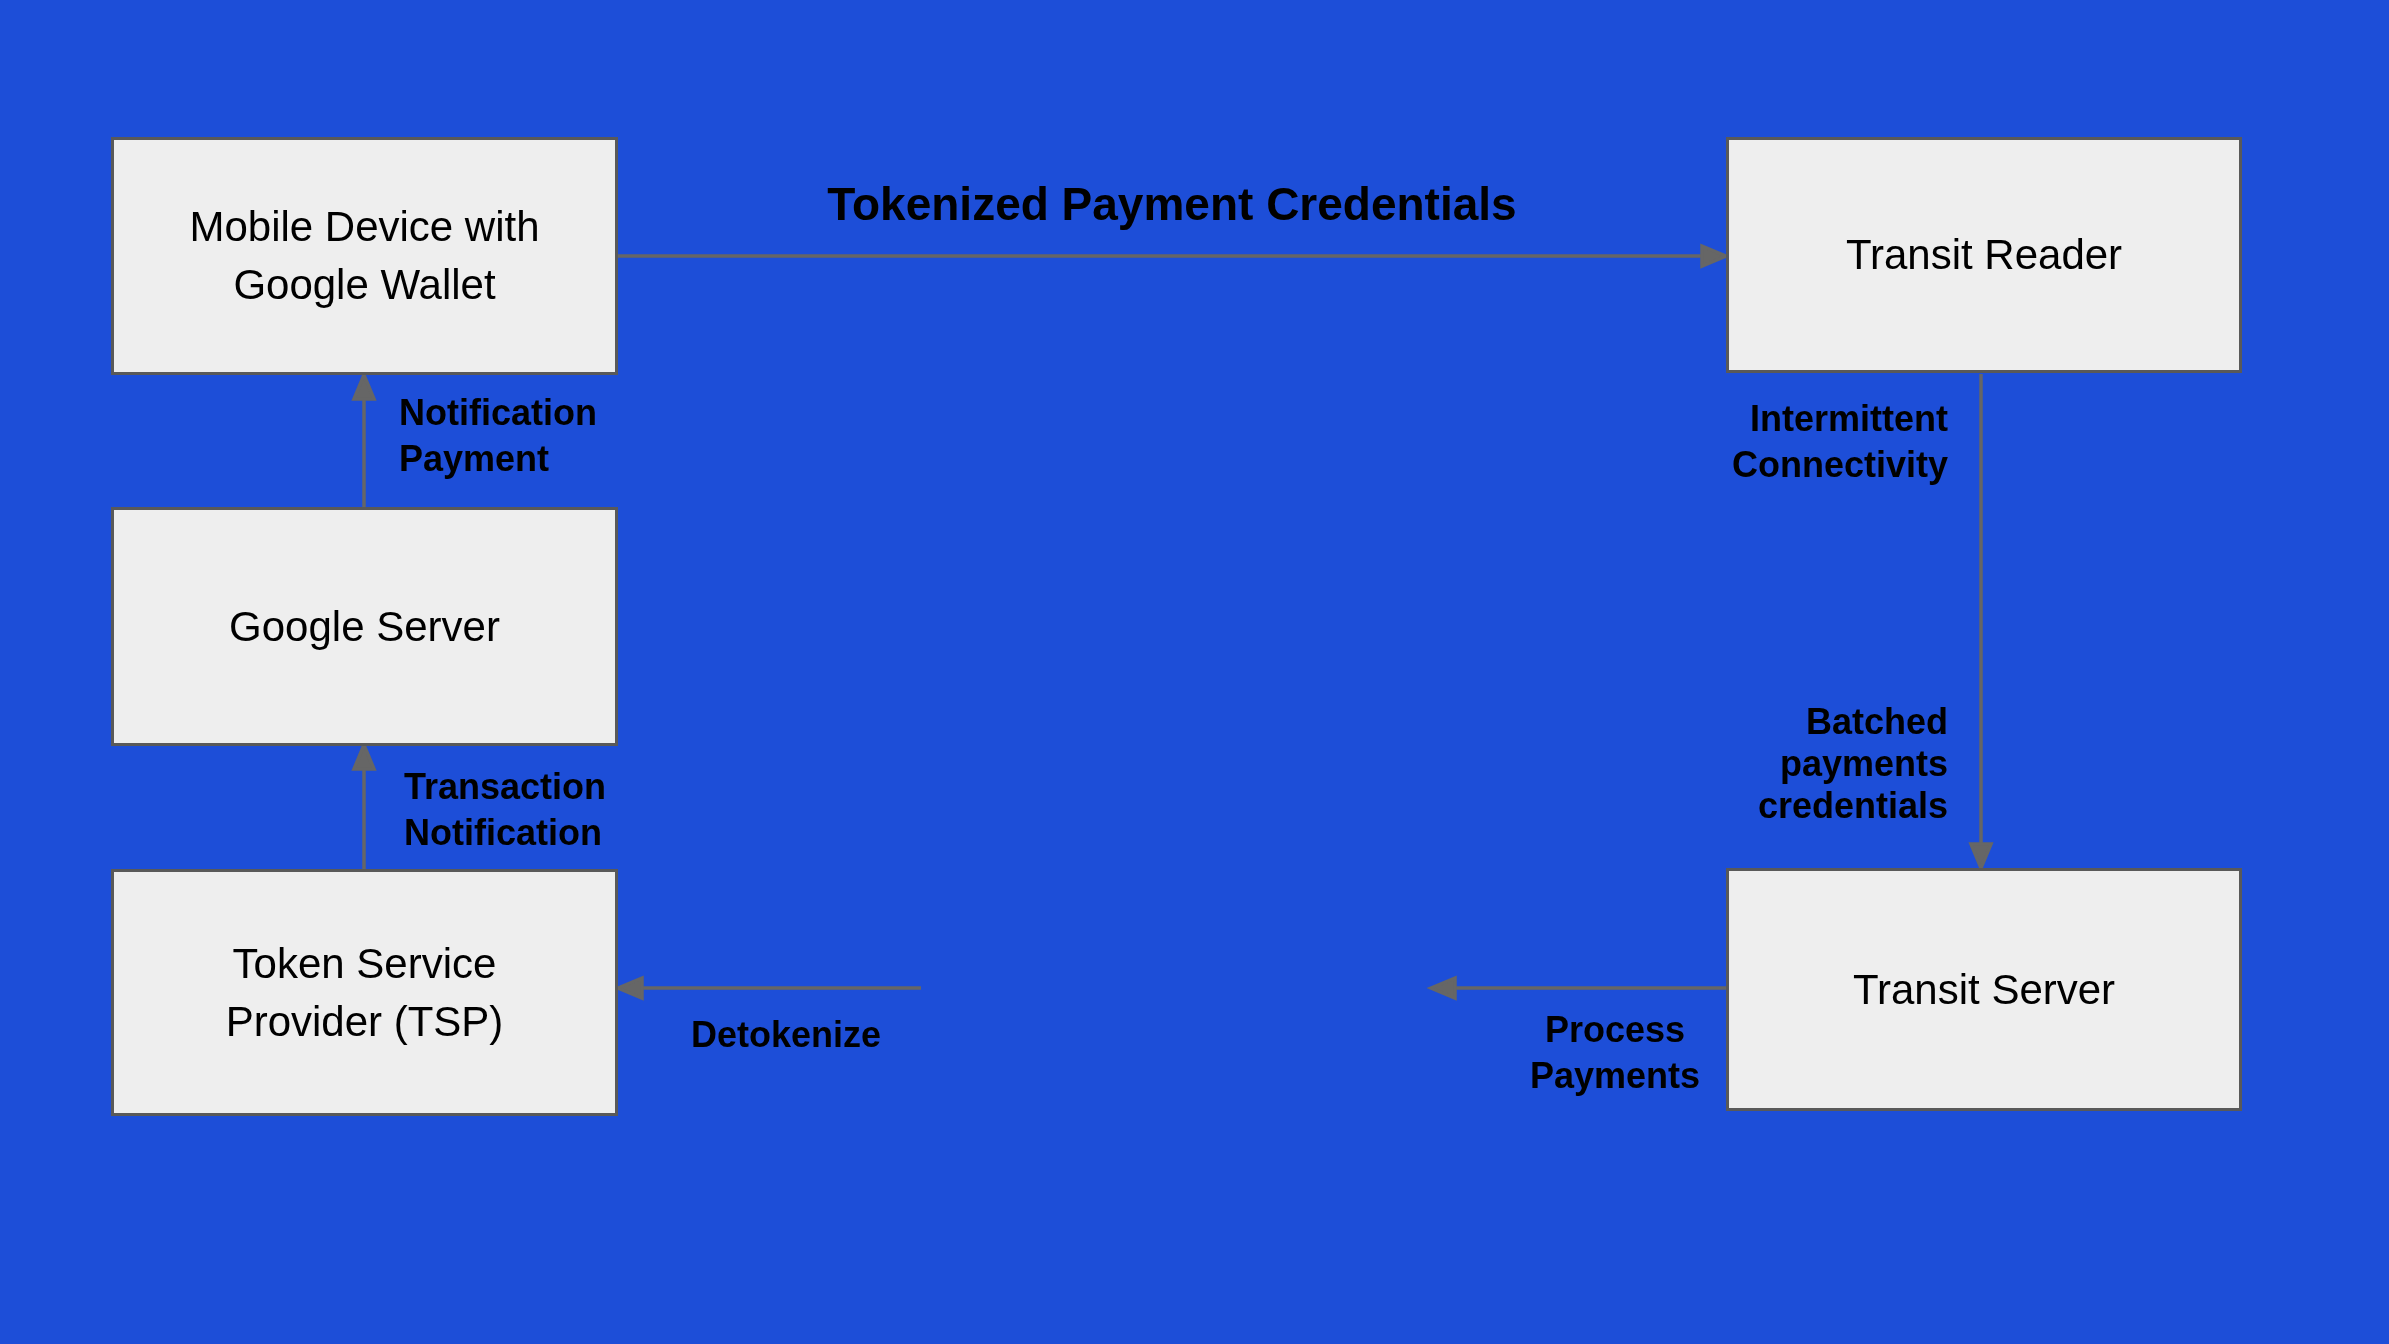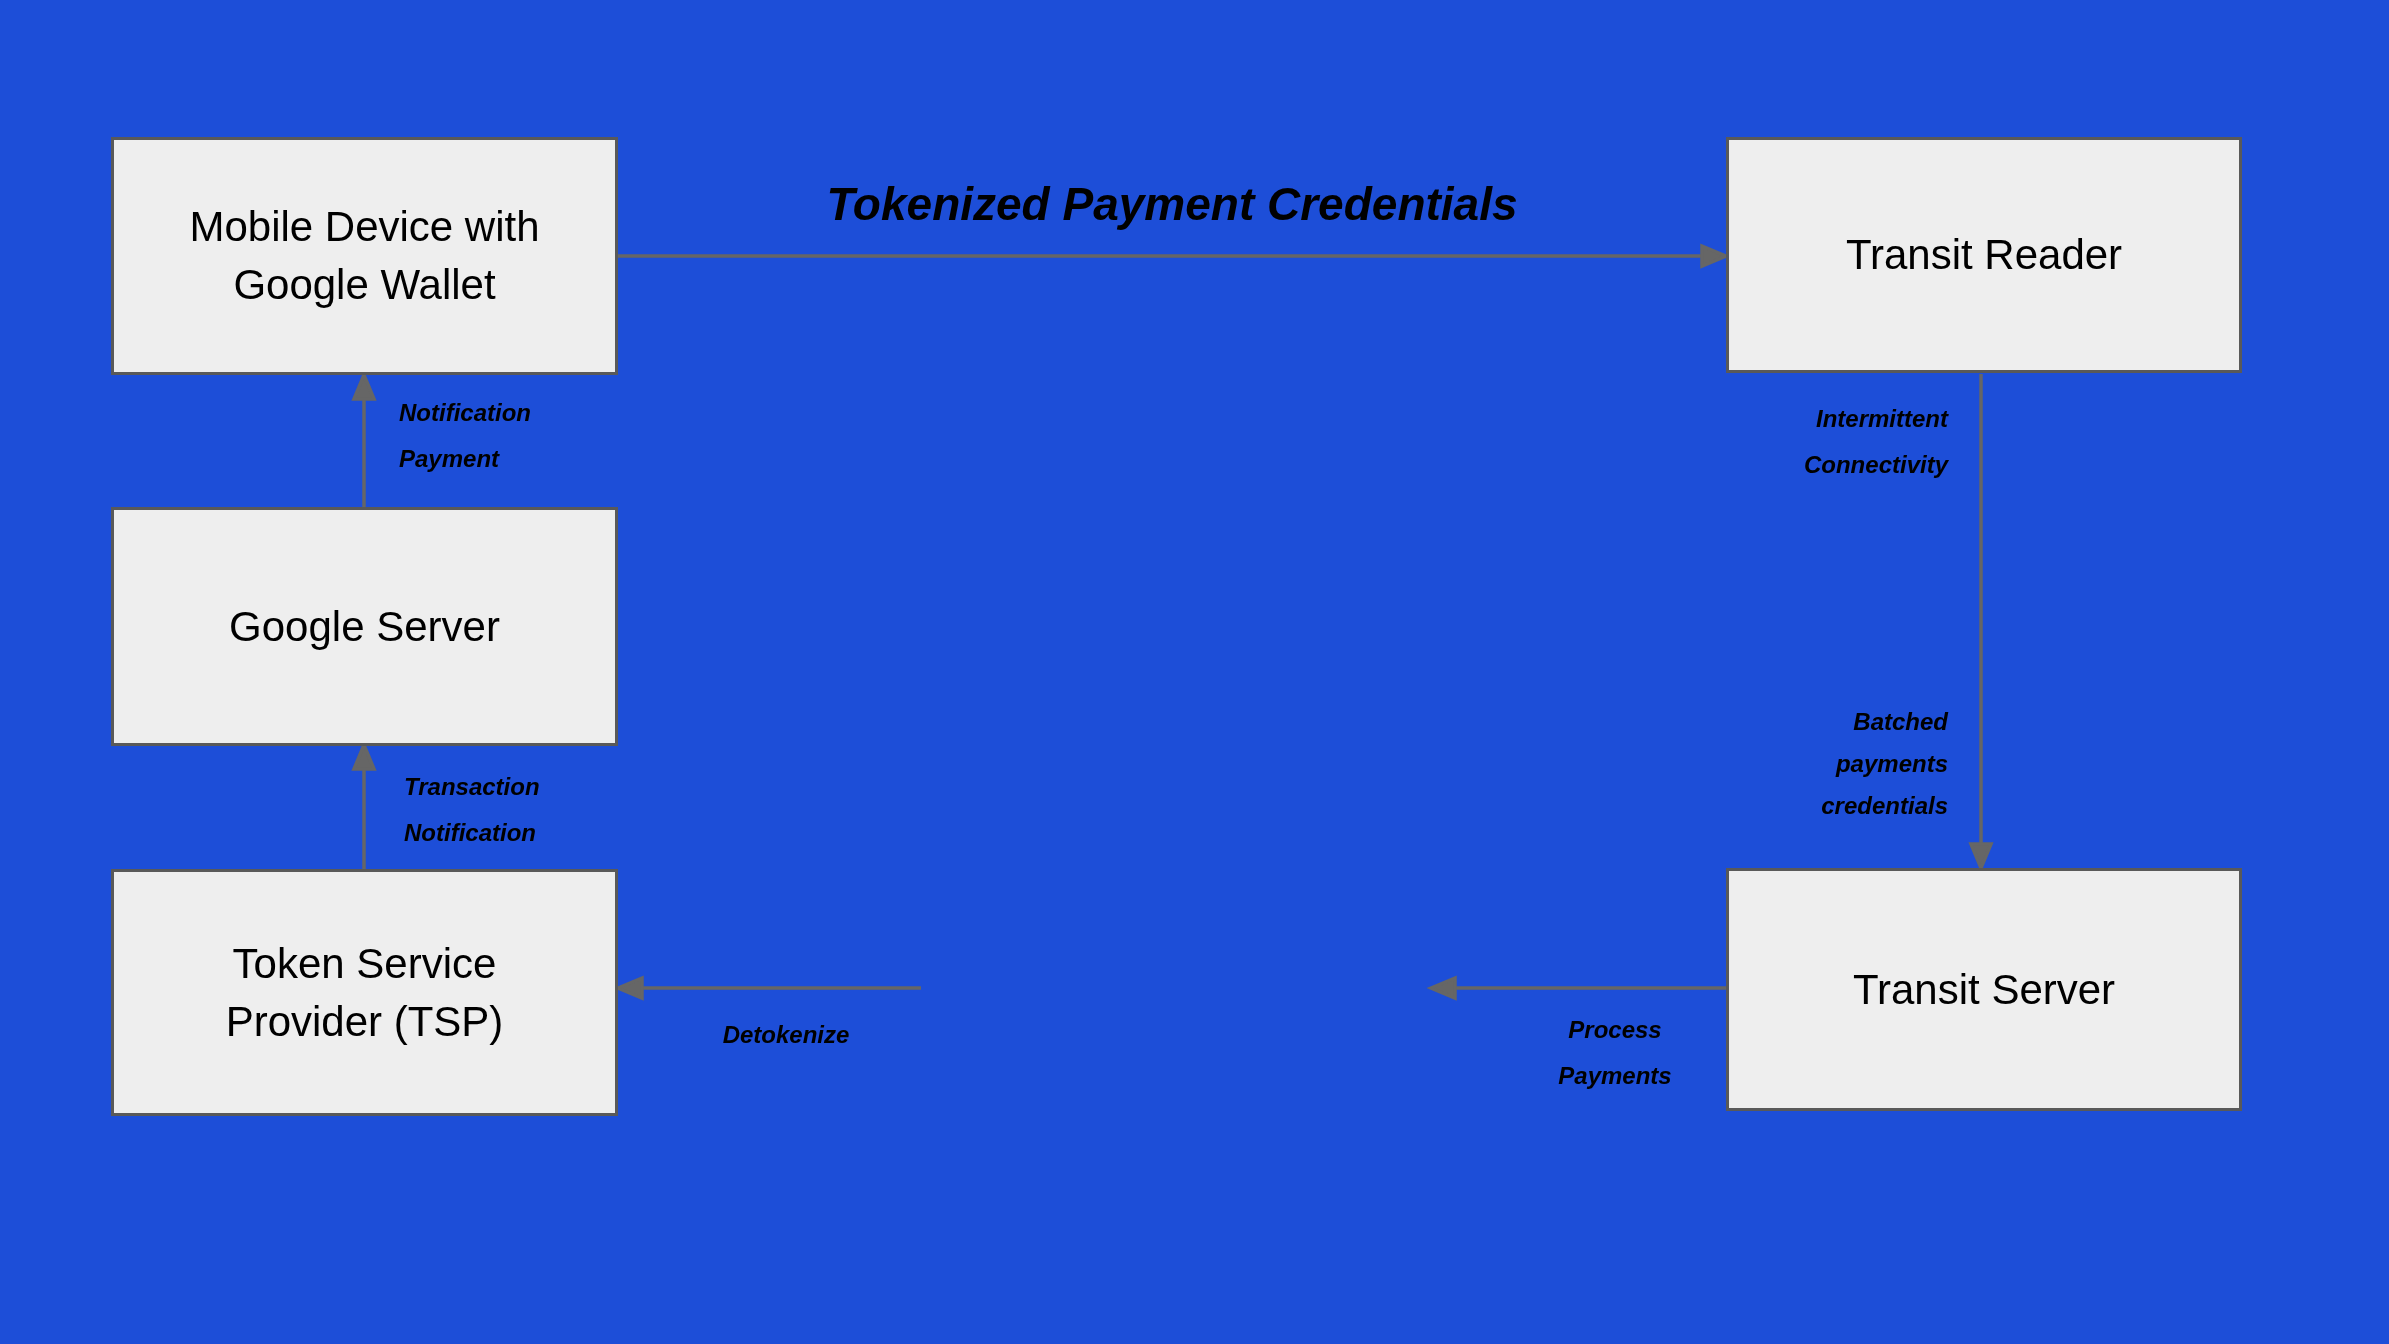--- a/index.html
+++ b/index.html
@@ -31,25 +31,25 @@
     line-height: 58px;
     color: #000000;
     text-align: center;
     white-space: nowrap;
   }
   .node-label .line { display: block; }
   .edge-label {
     position: absolute;
     font-weight: bold;
     color: #000000;
-    font-size: 24px;
+    font-size: 36px;
     line-height: 46px;
     white-space: nowrap;
   }
-  .edge-label .line { display: block; font-style: italic; }
+  .edge-label .line { display: block; }
   .edge-label.title { font-size: 46px; line-height: 46px; text-align: center; }
   .edge-label.align-right { text-align: right; }
   .edge-label.align-center { text-align: center; margin-left: 20px; }
   .edge-label.lh-42 { line-height: 42px; margin-left: 44px; }
 </style>
 </head>
 <body>
 
 <div class="canvas">
 

